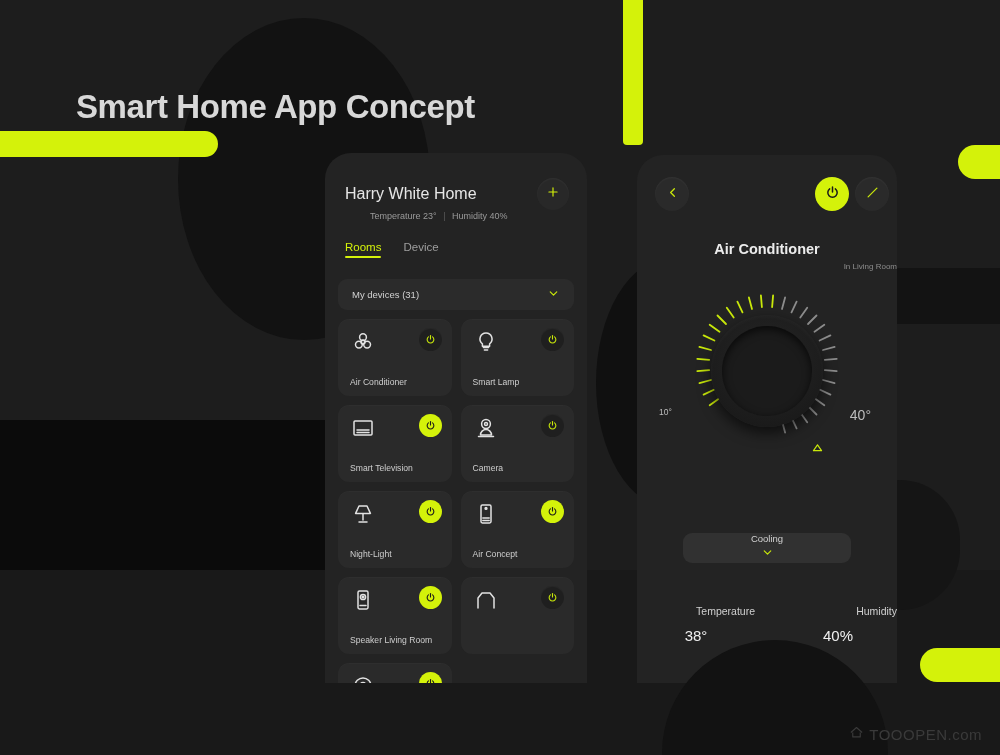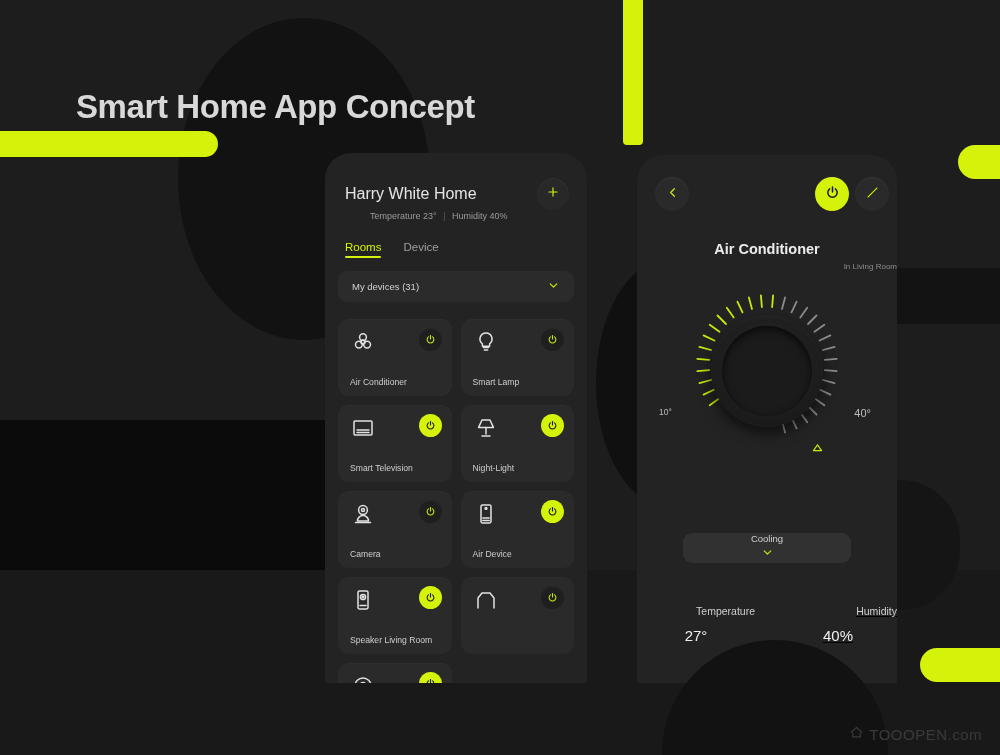--- a/index.html
+++ b/index.html
@@ -86,21 +86,21 @@
   .tab.active { color: #d4f20a; }
   .tab.active::after {
     content: ""; position: absolute; left: 0; bottom: 0; width: 100%; height: 1.6px;
     background: #d4f20a; border-radius: 1px;
   }
 
   .dropdown {
     position: absolute; background: #2b2b2b; border-radius: 9px;
     display: flex; align-items: center; justify-content: space-between; padding: 0 14px;
   }
-  #devices-dropdown { left: 13px; top: 118px; width: 236px; height: 31px; }
+  #devices-dropdown { left: 13px; top: 126px; width: 236px; height: 31px; }
   .dropdown .dd-label { font-size: 9.5px; color: #d2d2d2; }
   .dropdown svg { width: 13px; height: 13px; }
 
   .device-grid {
     position: absolute; left: 13px; top: 166px; width: 236px;
     display: grid; grid-template-columns: 1fr 1fr; gap: 9px;
   }
   .device-card {
     position: relative; height: 77px; background: #2a2a2a; border-radius: 11px; padding: 11px 12px;
     box-shadow: 0 1px 0 rgba(255,255,255,0.02) inset;
@@ -138,32 +138,32 @@
     position: absolute; left: 74px; top: 32px; width: 112px; height: 112px; border-radius: 50%;
     background: radial-gradient(circle at 50% 40%, #262626 0%, #1d1d1d 60%, #161616 100%);
     box-shadow: 0 6px 14px rgba(0,0,0,0.6), inset 0 2px 4px rgba(255,255,255,0.03);
   }
   .knob::after {
     content: ""; position: absolute; left: 11px; top: 11px; right: 11px; bottom: 11px;
     border-radius: 50%; background: #1b1b1b;
     box-shadow: inset 0 3px 8px rgba(0,0,0,0.7);
   }
   .dial-min { position: absolute; left: 22px; top: 252px; font-size: 8.5px; color: #bdbdbd; }
-  .dial-max { position: absolute; right: 26px; top: 252px; font-size: 11px; color: #bdbdbd; }
+  .dial-max { position: absolute; right: 26px; top: 252px; font-size: 14px; color: #bdbdbd; }
   .marker { position: absolute; left: 127px; top: 160px; }
   .marker svg { width: 11px; height: 9px; }
 
   #mode-dropdown { left: 46px; top: 378px; width: 168px; height: 30px; background: #313131; flex-direction: column; }
 
   .stats { position: absolute; top: 450px; left: 0; width: 260px; display: flex; }
   .stat { flex: 1; text-align: center; }
   .stat .lbl { font-size: 10.5px; color: #d0d0d0; text-align: right; }
   .stat .val { font-size: 15px; color: #efefef; margin-top: 10px; }
   #stat-temp { padding-right: 18px; }
-  #stat-hum  { padding-left: 6px; text-decoration: underline; }
+  #stat-hum  { padding-left: 6px; }
 
   .watermark {
     position: absolute; right: 18px; bottom: 12px; display: flex; align-items: center; gap: 5px;
     color: #3a3a3a; font-size: 15px; letter-spacing: 0.5px;
   }
   .watermark svg { width: 15px; height: 15px; }
 </style>
 </head>
 <body>
 
@@ -253,61 +253,61 @@
           <span class="pwr on">
             <span><svg viewBox="0 0 24 24" fill="none" stroke="#1a1a1a" stroke-width="2.4" stroke-linecap="round">
                 <path d="M12 3.5 L12 11"></path>
                 <path d="M7.6 6.4 A7.3 7.3 0 1 0 16.4 6.4"></path>
               </svg></span>
           </span>
           <span class="dev-name">Smart Television</span>
         </div>
         <div class="device-card">
           <span class="dev-icon"><svg viewBox="0 0 24 24" fill="none" stroke="#e2e2e2" stroke-width="1.5" stroke-linecap="round" stroke-linejoin="round">
-              <path d="M8 4 h8 l3.4 7.4 H4.6z"></path>
-              <line x1="12" y1="12.4" x2="12" y2="18"></line>
-              <line x1="8" y1="20" x2="16" y2="20"></line>
-            </svg></span>
-          <span class="pwr on">
-            <span><svg viewBox="0 0 24 24" fill="none" stroke="#1a1a1a" stroke-width="2.4" stroke-linecap="round">
-                <path d="M12 3.5 L12 11"></path>
-                <path d="M7.6 6.4 A7.3 7.3 0 1 0 16.4 6.4"></path>
-              </svg></span>
-          </span>
-          <span class="dev-name">Night-Light</span>
-        </div>
-        <div class="device-card">
-          <span class="dev-icon"><svg viewBox="0 0 24 24" fill="none" stroke="#e2e2e2" stroke-width="1.5" stroke-linecap="round" stroke-linejoin="round">
               <circle cx="12" cy="8" r="4.4"></circle>
               <circle cx="12" cy="8" r="1.5"></circle>
               <path d="M6.5 19 a5.5 5.5 0 0 1 11 0z"></path>
               <line x1="4.5" y1="20.5" x2="19.5" y2="20.5"></line>
             </svg></span>
           <span class="pwr off">
             <span><svg viewBox="0 0 24 24" fill="none" stroke="#c9e80a" stroke-width="2.4" stroke-linecap="round">
                 <path d="M12 3.5 L12 11"></path>
                 <path d="M7.6 6.4 A7.3 7.3 0 1 0 16.4 6.4"></path>
               </svg></span>
           </span>
           <span class="dev-name">Camera</span>
         </div>
         <div class="device-card">
           <span class="dev-icon"><svg viewBox="0 0 24 24" fill="none" stroke="#e2e2e2" stroke-width="1.5" stroke-linecap="round" stroke-linejoin="round">
+              <path d="M8 4 h8 l3.4 7.4 H4.6z"></path>
+              <line x1="12" y1="12.4" x2="12" y2="18"></line>
+              <line x1="8" y1="20" x2="16" y2="20"></line>
+            </svg></span>
+          <span class="pwr on">
+            <span><svg viewBox="0 0 24 24" fill="none" stroke="#1a1a1a" stroke-width="2.4" stroke-linecap="round">
+                <path d="M12 3.5 L12 11"></path>
+                <path d="M7.6 6.4 A7.3 7.3 0 1 0 16.4 6.4"></path>
+              </svg></span>
+          </span>
+          <span class="dev-name">Night-Light</span>
+        </div>
+        <div class="device-card">
+          <span class="dev-icon"><svg viewBox="0 0 24 24" fill="none" stroke="#e2e2e2" stroke-width="1.5" stroke-linecap="round" stroke-linejoin="round">
               <rect x="7" y="3" width="10" height="18" rx="1.4"></rect>
               <circle cx="12" cy="6.4" r="0.9" fill="#e2e2e2"></circle>
               <line x1="8.8" y1="16" x2="15.2" y2="16"></line>
               <line x1="8.8" y1="18.4" x2="15.2" y2="18.4"></line>
             </svg></span>
           <span class="pwr on">
             <span><svg viewBox="0 0 24 24" fill="none" stroke="#1a1a1a" stroke-width="2.4" stroke-linecap="round">
                 <path d="M12 3.5 L12 11"></path>
                 <path d="M7.6 6.4 A7.3 7.3 0 1 0 16.4 6.4"></path>
               </svg></span>
           </span>
-          <span class="dev-name">Air Device</span>
+          <span class="dev-name">Air Concept</span>
         </div>
         <div class="device-card">
           <span class="dev-icon"><svg viewBox="0 0 24 24" fill="none" stroke="#e2e2e2" stroke-width="1.5" stroke-linecap="round" stroke-linejoin="round">
               <rect x="7" y="3" width="10" height="18" rx="1.4"></rect>
               <circle cx="12" cy="9" r="2.6"></circle>
               <circle cx="12" cy="9" r="0.8" fill="#e2e2e2"></circle>
               <line x1="9" y1="17.6" x2="15" y2="17.6"></line>
             </svg></span>
           <span class="pwr on">
             <span><svg viewBox="0 0 24 24" fill="none" stroke="#1a1a1a" stroke-width="2.4" stroke-linecap="round">
@@ -425,21 +425,21 @@
       <span>
         <svg viewBox="0 0 24 24" fill="none" stroke="#c9e80a" stroke-width="2.2" stroke-linecap="round" stroke-linejoin="round">
           <polyline points="6 9 12 15 18 9"></polyline>
         </svg>
       </span>
     </div>
 
     <div class="stats">
       <div class="stat" id="stat-temp">
         <div class="lbl">Temperature</div>
-        <div class="val">27°</div>
+        <div class="val">38°</div>
       </div>
       <div class="stat" id="stat-hum">
         <div class="lbl">Humidity</div>
         <div class="val">40%</div>
       </div>
     </div>
   </div>
 
   <div class="bg-circle-bottom"></div>
   <div class="pill-right-bottom"></div>

